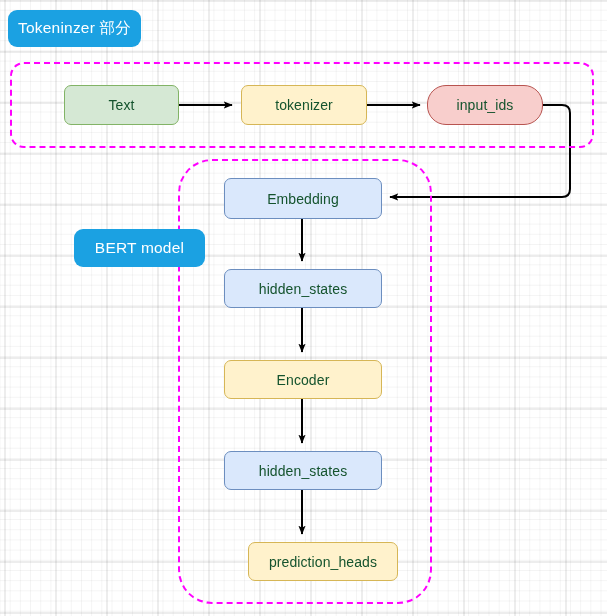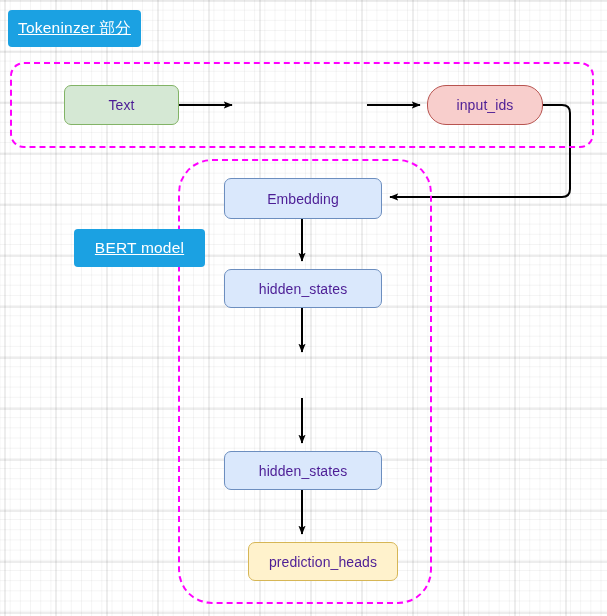--- a/index.html
+++ b/index.html
@@ -23,34 +23,33 @@
   }
   svg#edges{position:absolute;left:0;top:0;width:607px;height:616px;overflow:visible;}
 
   .node{
     position:absolute;
     box-sizing:border-box;
     display:flex;align-items:center;justify-content:center;
     border-width:1.6px;border-style:solid;
     border-radius:7px;
     font-size:14px;
-    color:#4c1d95;
+    color:#14532d;
     letter-spacing:0.1px;
     white-space:nowrap;
   }
   .grp-label{
     position:absolute;
     box-sizing:border-box;
     display:flex;align-items:center;justify-content:center;
-    border-radius:4px;
+    border-radius:9px;
     color:#ffffff;
     font-size:15.5px;
     letter-spacing:0.2px;
     white-space:nowrap;
-    text-decoration:underline;
   }
   .dashgroup{
     position:absolute;
     box-sizing:border-box;
     border:2px dashed #ff00ff;
     background:transparent;
   }
 </style>
 </head>
 <body>
@@ -102,33 +101,39 @@
   </div>
 
   <div class="grp-label" style="left:74px;top:229px;width:131px;height:38px;background:#1ba1e2;text-align:center;">
     <span>BERT model</span>
   </div>
 
   <div class="node" style="left:64px;top:85px;width:115px;height:40px;background:#d5e8d4;border-color:#82b366;">
     <span>Text</span>
   </div>
 
+  <div class="node" style="left:241px;top:85px;width:126px;height:40px;background:#fff2cc;border-color:#d6b656;">
+    <span>tokenizer</span>
+  </div>
 
   <div class="node" style="left:427px;top:85px;width:116px;height:40px;background:#f8cecc;border-color:#b85450;border-radius:19px;">
     <span>input_ids</span>
   </div>
 
   <div class="node" style="left:224px;top:178px;width:158px;height:41px;background:#dae8fc;border-color:#6c8ebf;">
     <span>Embedding</span>
   </div>
 
   <div class="node" style="left:224px;top:269px;width:158px;height:39px;background:#dae8fc;border-color:#6c8ebf;">
     <span>hidden_states</span>
   </div>
 
+  <div class="node" style="left:224px;top:360px;width:158px;height:39px;background:#fff2cc;border-color:#d6b656;">
+    <span>Encoder</span>
+  </div>
 
   <div class="node" style="left:224px;top:451px;width:158px;height:39px;background:#dae8fc;border-color:#6c8ebf;">
     <span>hidden_states</span>
   </div>
 
   <div class="node" style="left:224px;top:542px;width:150px;height:39px;background:#fff2cc;border-color:#d6b656;margin-left:24px;">
     <span>prediction_heads</span>
   </div>
 
 </div>

